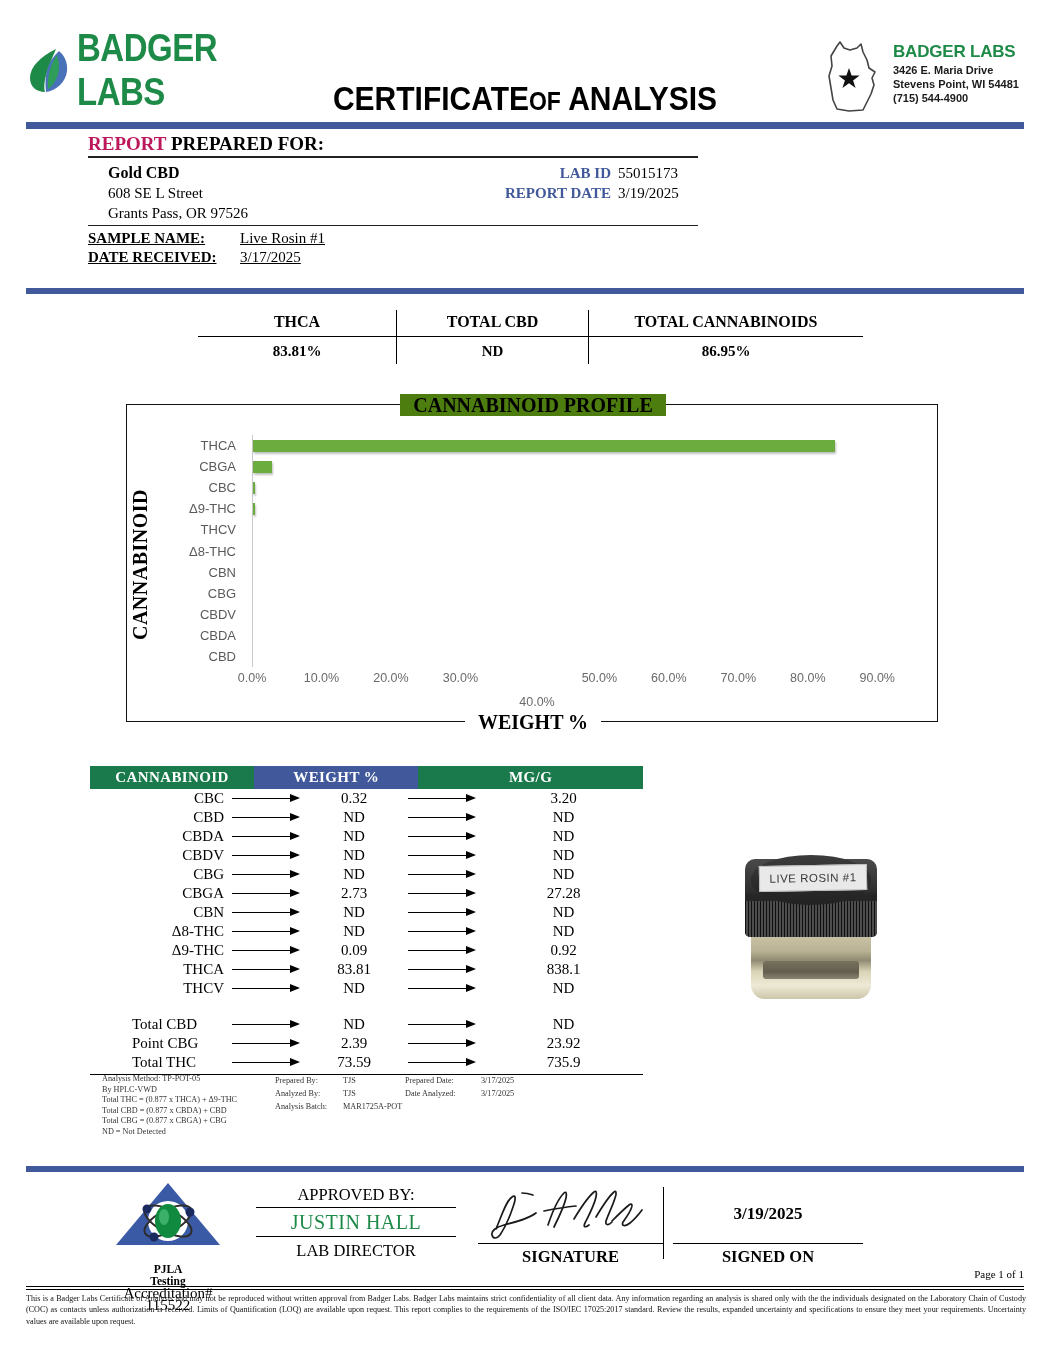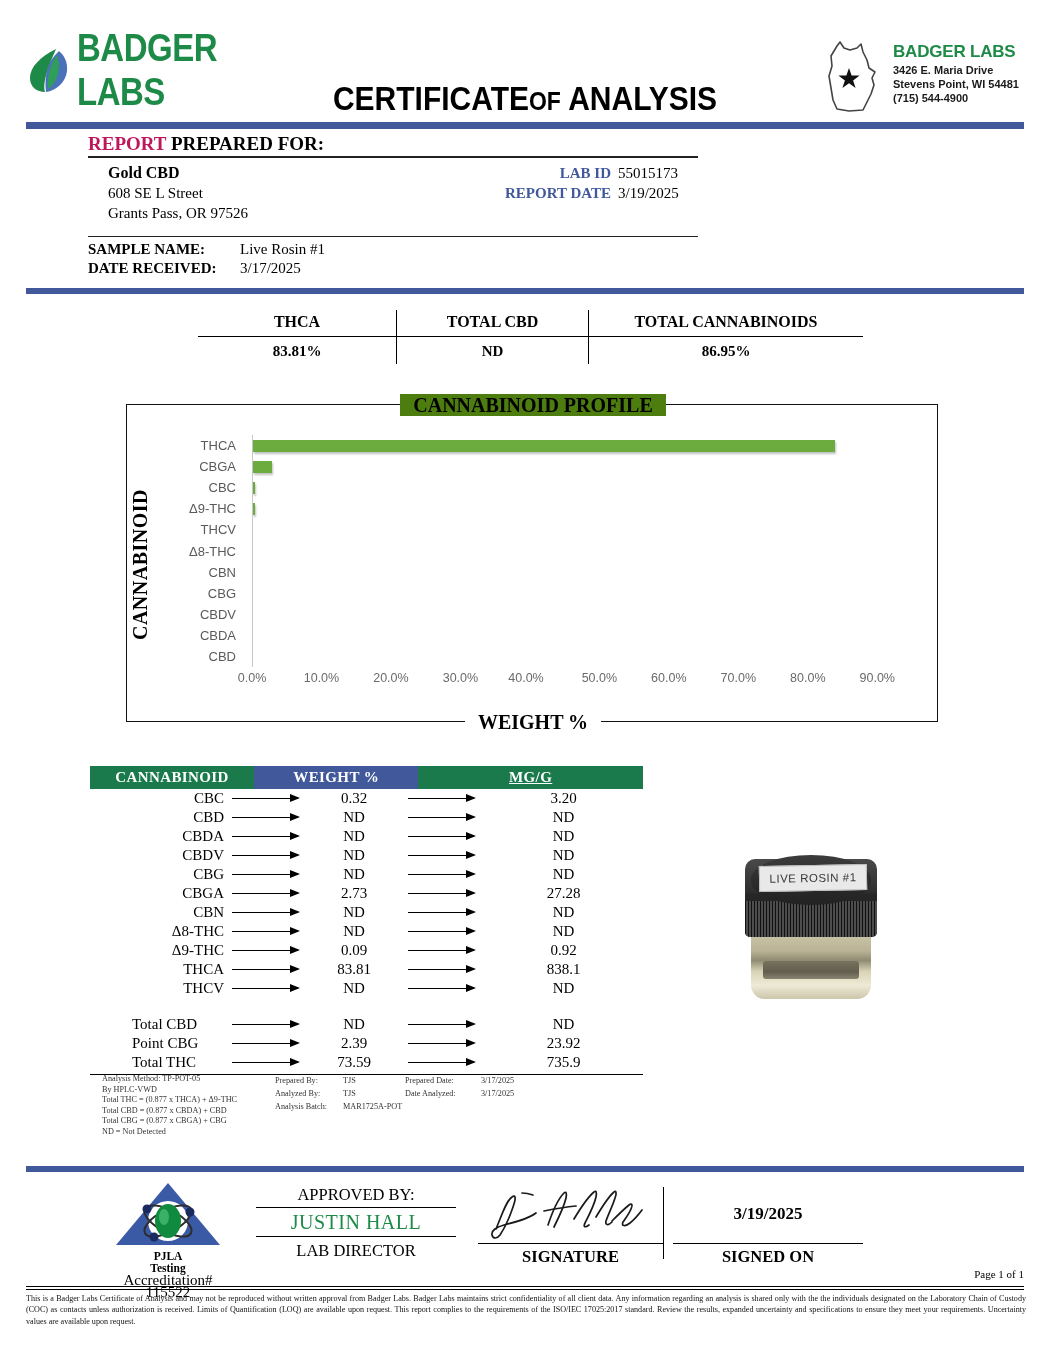--- a/index.html
+++ b/index.html
@@ -46,21 +46,21 @@
   .info-row { display:flex; justify-content:flex-end; padding-top:5px; }
   .client { width:300px; }
   .client .name { font-weight:bold; font-size:16px; line-height:20px; }
   .client .line { font-size:15px; line-height:20px; }
 
   .meta { width:290px; }
   .meta-line { display:flex; justify-content:flex-end; font-size:15px; line-height:20px; }
   .meta-line .k { color:#41599b; font-weight:bold; font-size:15px; }
   .meta-line .v { min-width:80px; text-align:left; margin-left:7px; }
 
-  .sample-block { margin-top:12px; }
+  .sample-block { margin-top:1px;text-decoration:underline; }
   .sample-row { display:flex; font-size:15px; line-height:19px; }
   .sample-row .k { font-weight:bold; width:152px; }
   .sample-row .v { }
 
   
   .summary { position:absolute; left:198px; top:310px; width:665px; }
   .sum-head, .sum-vals { display:flex; }
   .sum-head > div, .sum-vals > div { text-align:center; font-weight:bold; }
   .sum-head > div { font-size:16px; padding:3px 0 5px; }
   .sum-vals > div { font-size:15px; padding:6px 0 4px; }
@@ -95,21 +95,21 @@
   .x-tick { position:absolute; transform:translateX(-50%); font-family:"Liberation Sans", sans-serif;
             font-size:12.5px; color:#6a6a6a; }
 
   
   .res { position:absolute; left:90px; top:766px; width:553px; }
   .res-head { display:flex; height:23px; }
   .res-head div { color:#fff; font-weight:bold; font-size:15px; text-align:center;
                   line-height:23px; letter-spacing:0.4px; }
   .rh1 { width:176px; background:#1a7a4c; }
   .rh2 { width:176px; background:#41599b; }
-  .rh3 { width:241px; background:#1a7a4c;text-decoration:underline; }
+  .rh3 { width:241px; background:#1a7a4c; }
 
   .grid-row { display:grid; grid-template-columns:134px 84px 92px 84px 159px; height:19px;
               align-items:center; }
   .g-name { text-align:right; font-size:15px; }
   .g-val  { text-align:center; font-size:15px; }
   .g-arrow { position:relative; height:19px; }
   .g-arrow i { position:absolute; left:8px; right:10px; top:9px; height:1.4px; background:#000; }
   .g-arrow i::after { content:''; position:absolute; right:-2px; top:-4px;
                       border-left:10px solid #000; border-top:4.2px solid transparent;
                       border-bottom:4.2px solid transparent; }
@@ -144,21 +144,21 @@
   .label { position:absolute; left:22px; top:16px; width:108px; height:26px;
            background:#e9e9e9; border:1px solid #bdbdbd;
            display:flex; align-items:center; justify-content:center;
            font-family:"Liberation Sans", sans-serif; font-size:11.5px; color:#3b3b3b;
            letter-spacing:0.5px; transform:rotate(-1deg); }
 
   
   .approval { position:absolute; left:88px; top:1183px; width:700px; height:90px; }
   .pjla { position:absolute; left:20px; top:0; width:120px; text-align:center; }
   .pjla-mark { width:108px; height:62px; margin:0 auto; position:relative; }
-  .pjla-txt { font-weight:bold; font-size:11.5px; line-height:12px; margin-top:1px; }
+  .pjla-txt { font-weight:bold; font-size:11.5px; line-height:12px; margin-top:14px; }
   .pjla-txt .acc { font-weight:normal; font-size:15px; }
 
   .appr-col { position:absolute; left:168px; top:2px; width:200px; text-align:center; }
   .appr-col .t1 { font-size:16.5px; padding-bottom:2px; }
   .appr-col .t2 { font-size:20px; color:#1e8a48; font-weight:normal; padding:3px 0 2px;
                   letter-spacing:0.5px; }
   .appr-col .t3 { font-size:16.5px; padding-top:4px; } .bdr-b { border-bottom:1.4px solid #000;font-family:Liberation Serif, serif; }
 
   .sig-col { position:absolute; left:390px; top:2px; width:185px; text-align:center; }
   .sig-area { height:58px; position:relative; }
@@ -324,21 +324,21 @@
         </div>
         <div class="bar-row">
           <div class="bar" style="width: 0px; background: rgb(108, 171, 62);"></div>
         </div>
       </div>
     <div class="x-ticks" id="x-ticks">
         <div class="x-tick" style="left: 8px;">0.0%</div>
         <div class="x-tick" style="left: 77.4737px;">10.0%</div>
         <div class="x-tick" style="left: 146.947px;">20.0%</div>
         <div class="x-tick" style="left: 216.421px;">30.0%</div>
-        <div class="x-tick" style="left: 282px;">40.0%</div>
+        <div class="x-tick" style="left: 293px; margin-top: 24px;">40.0%</div>
         <div class="x-tick" style="left: 355.368px;">50.0%</div>
         <div class="x-tick" style="left: 424.842px;">60.0%</div>
         <div class="x-tick" style="left: 494.316px;">70.0%</div>
         <div class="x-tick" style="left: 563.789px;">80.0%</div>
         <div class="x-tick" style="left: 633.263px;">90.0%</div>
       </div>
   </div>
 
   <div class="x-axis-title">
     <span>WEIGHT %</span>

